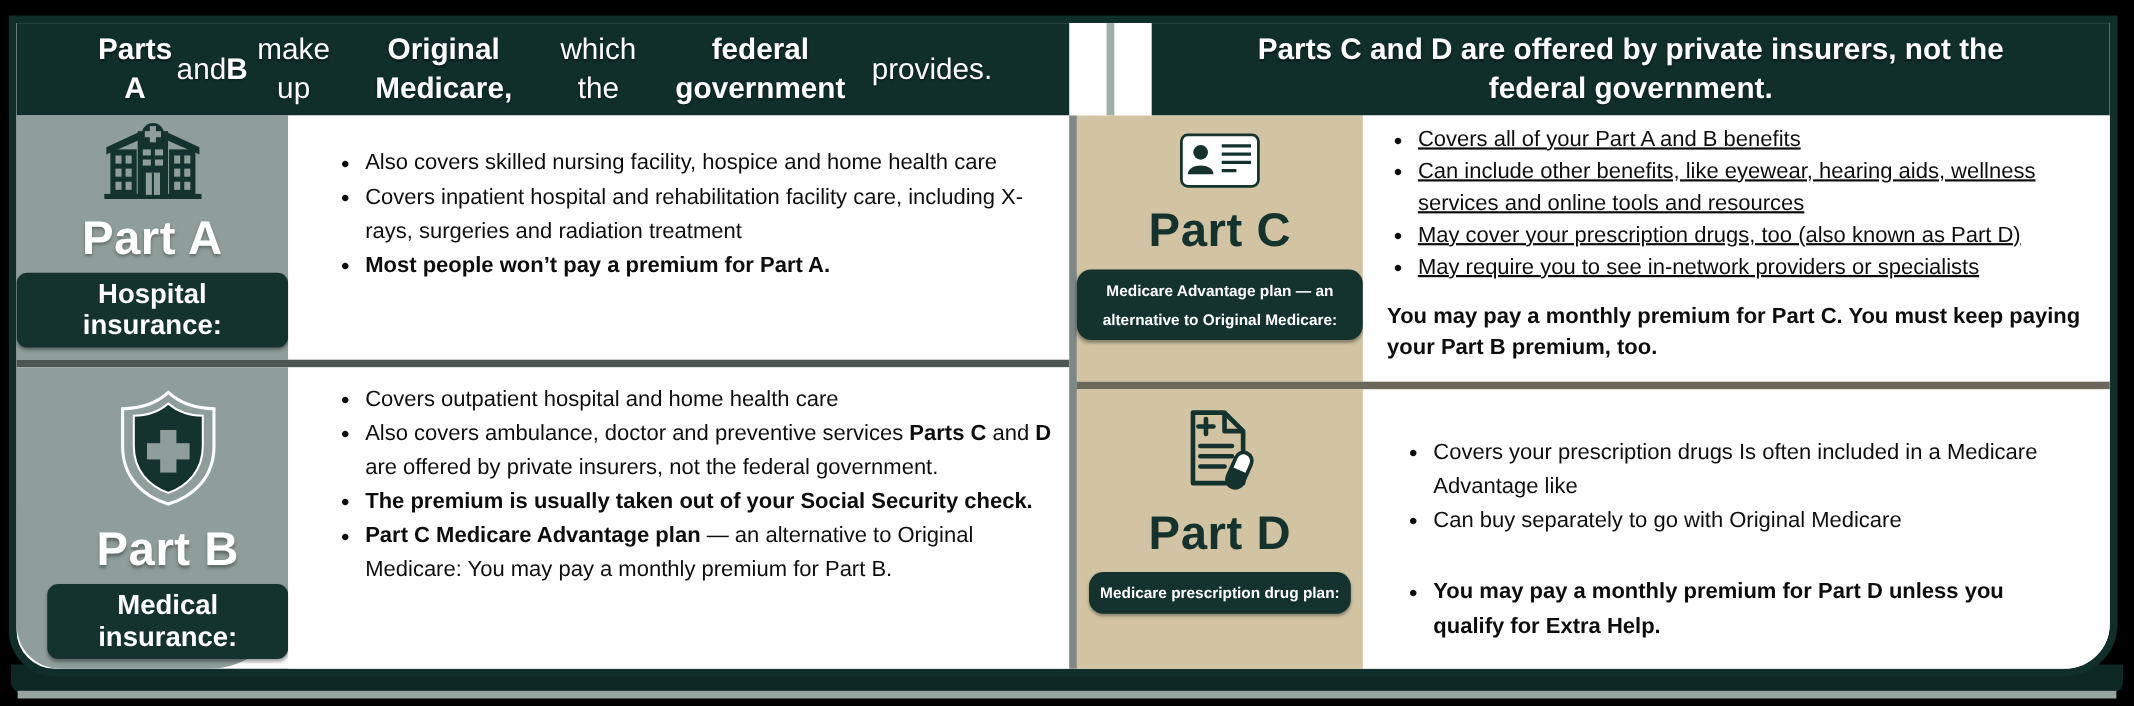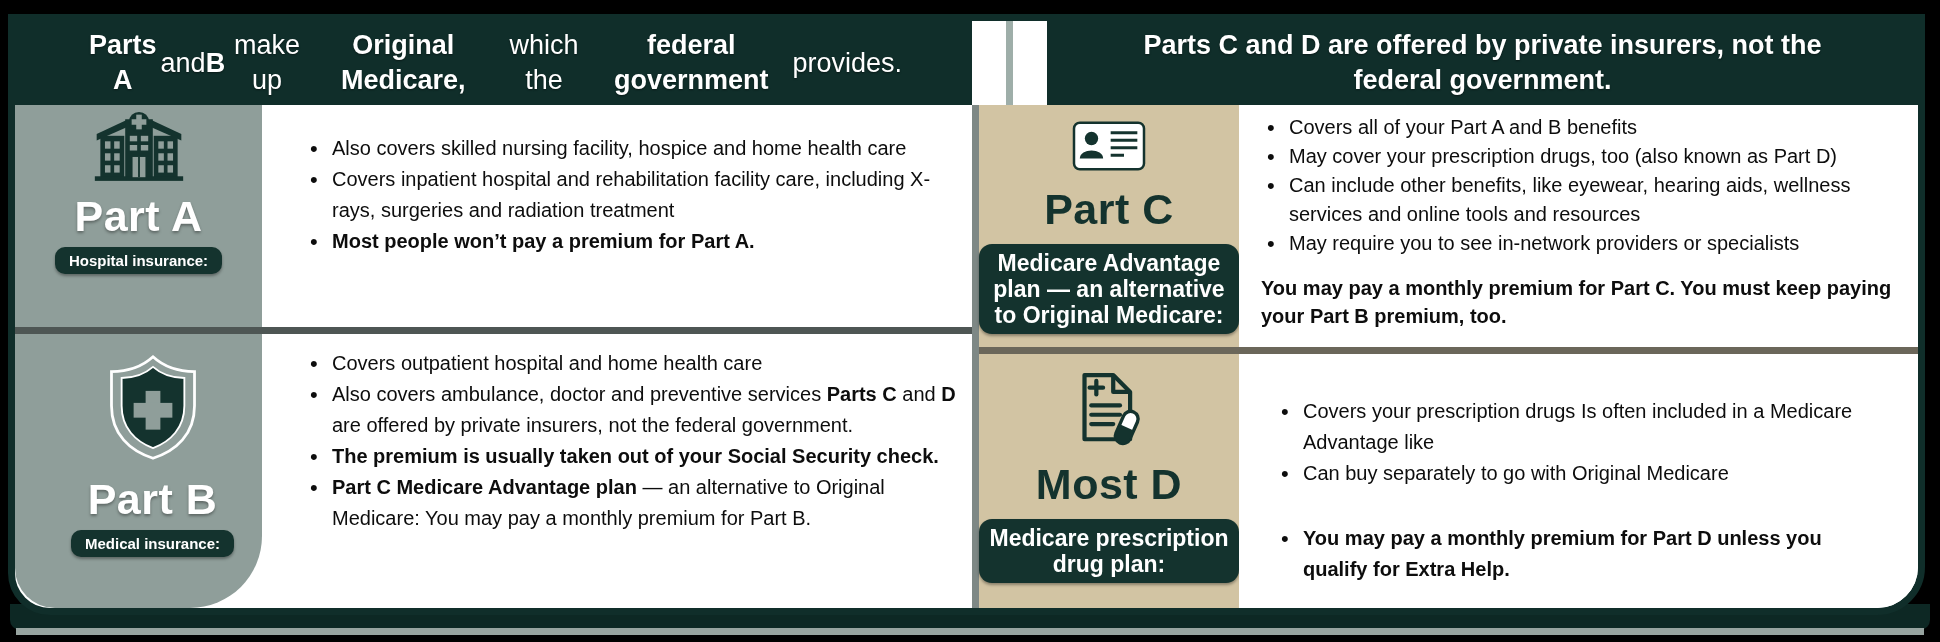--- a/index.html
+++ b/index.html
@@ -41,41 +41,41 @@
   .label-gray{background:#8f9e9a;}
   .label-tan{width:260px;background:#d2c4a3;}
   .round-bottom{border-radius:0 0 72px 40px;padding-left:28px;}
 
   .part-title{font-weight:700;font-size:43px;letter-spacing:.5px;}
   .title-light{color:#fff;text-shadow:0 2px 3px rgba(0,0,0,.35);}
   .title-dark{color:#14332e;}
 
   .badge{background:#14332e;color:#fff;font-weight:700;border-radius:10px;
          box-shadow:0 2px 3px rgba(0,0,0,.35);text-align:center;}
-  .badge-ab{font-size:15px;padding:5px 14px;margin-top:6px;}
-  .badge-cd{font-size:23px;line-height:26px;padding:6px 10px;margin-top:10px;border-radius:13px;max-width:250px;}
+  .badge-ab{font-size:25px;padding:5px 14px;margin-top:6px;}
+  .badge-cd{font-size:14px;line-height:26px;padding:6px 10px;margin-top:10px;border-radius:13px;max-width:250px;}
 
   .pad-a{padding-top:3px;}  .pad-b{padding-top:20px;}
   .pad-c{padding-top:16px;}  .pad-d{padding-top:16px;}
   .icon{display:block;}
   .mt-s{margin-top:6px;} .mt-m{margin-top:10px;}
 
   
   .content{flex:1;background:#fff;box-sizing:border-box;}
   .content-a{padding:28px 8px 0 42px;}
   .content-b{padding:14px 8px 0 42px;}
   .content-c{padding:8px 8px 0 22px;}
   .content-d{padding:42px 8px 0 36px;}
 
   ul.bullets{list-style:none;margin:0;padding:0;font-size:20px;line-height:31px;}
   ul.bullets li{position:relative;padding-left:28px;}
   ul.bullets li::before{content:"\2022";position:absolute;left:6px;top:0;font-size:22px;}
   .content-a ul{max-width:670px;}
   .content-b ul{max-width:670px;}
-  .content-c ul{max-width:600px;line-height:29px;}
+  .content-c ul{max-width:600px;line-height:29px;text-decoration:underline;}
   .content-d ul{max-width:580px;}
   li.gap{margin-top:34px;}
   .seg-b{font-weight:700;}
 
   .c-footer{margin:16px 0 0 0;font-weight:700;font-size:20px;line-height:28px;max-width:650px;}
 </style>
 </head>
 <body>
 
 <div class="canvas">
@@ -200,22 +200,22 @@
                   <line x1="46" y1="41" x2="62" y2="41"></line>
                 </g>
               </svg>
             </span>
             <div class="part-title title-dark mt-m">Part C</div>
             <div class="badge badge-cd">Medicare Advantage plan — an alternative to Original Medicare:</div>
           </div>
           <div class="content content-c">
             <ul class="bullets">
                 <li><span>Covers all of your Part A and B benefits</span></li>
+                <li><span>Can include other benefits, like eyewear, hearing aids, wellness services and online tools and resources</span></li>
                 <li><span>May cover your prescription drugs, too (also known as Part D)</span></li>
-                <li><span>Can include other benefits, like eyewear, hearing aids, wellness services and online tools and resources</span></li>
                 <li><span> May require you to see in-network providers or specialists</span></li>
               </ul>
             <p class="c-footer"><span class="seg-b">You may pay a monthly premium for Part C. You must keep paying your Part B premium, too.</span></p>
           </div>
         </div>
 
         <div class="hdiv-right"></div>
 
         <div class="row row-d">
           <div class="label-col label-tan pad-d">
@@ -229,21 +229,21 @@
                   <line x1="18" y1="42" x2="52" y2="42"></line>
                   <line x1="18" y1="53" x2="52" y2="53"></line>
                   <line x1="18" y1="64" x2="44" y2="64"></line>
                 </g>
                 <g transform="rotate(24 60 68)">
                   <rect x="51" y="48" width="18" height="40" rx="9" fill="#fff" stroke="#14332e" stroke-width="4"></rect>
                   <path d="M51 68 h18 v11 a9 9 0 0 1 -18 0 Z" fill="#14332e"></path>
                 </g>
               </svg>
             </span>
-            <div class="part-title title-dark mt-m">Most D</div>
+            <div class="part-title title-dark mt-m">Part D</div>
             <div class="badge badge-cd">Medicare prescription drug plan:</div>
           </div>
           <div class="content content-d">
             <ul class="bullets">
                 <li><span> Covers your prescription drugs  Is often included in a Medicare Advantage like</span></li>
                 <li><span> Can buy separately to go with Original Medicare</span></li>
                 <li class="gap"><span class="seg-b">You may pay a monthly premium for Part D unless you qualify for Extra Help.</span></li>
               </ul>
           </div>
         </div>

